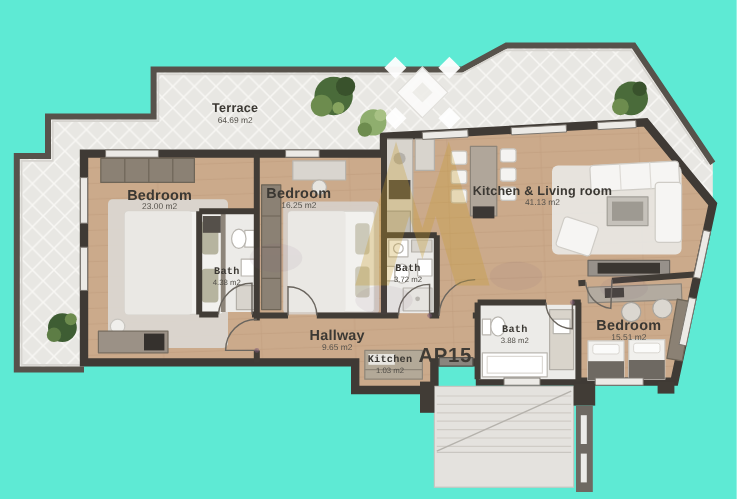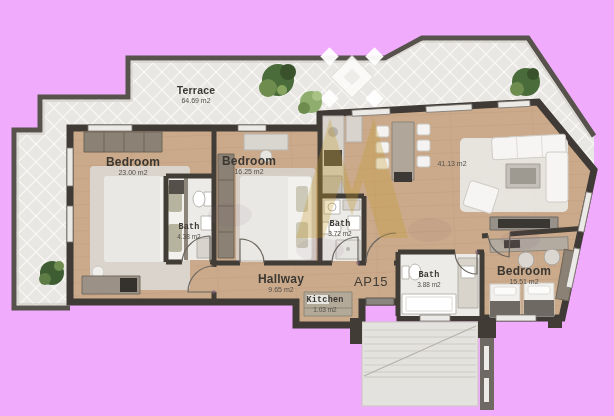--- a/index.html
+++ b/index.html
@@ -1,27 +1,27 @@
 <!DOCTYPE html>
 <html><head>
 <meta charset="utf-8">
 <style>
   html,body{margin:0;padding:0;background:#ffffff;}
-  .stage{position:relative;width:614px;height:416px;background:#f0abfc;overflow:hidden;
+  .stage{position:relative;width:614px;height:416px;background:#5eead4;overflow:hidden;
          font-family:"Liberation Sans",sans-serif;}
   .stage svg{position:absolute;left:0;top:0;}
   .lbl{position:absolute;transform:translate(-50%,-50%);text-align:center;line-height:1.12;
        color:#3b3833;white-space:nowrap;z-index:5;}
   .lbl .n{display:block;font-weight:bold;font-size:12px;letter-spacing:.2px;}
   .lbl .a{display:block;font-size:7px;color:#53504a;}
   .lbl.big .n{font-size:10.5px;}
   .lbl.sm .n{font-size:8.5px;font-family:Liberation Mono, monospace;}
   .lbl.sm .a{font-size:6.5px;}
-  .unit{position:absolute;transform:translate(-50%,-50%);font-weight:normal;font-size:13px;
-        letter-spacing:.5px;color:#3f3b35;z-index:5;}
+  .unit{position:absolute;transform:translate(-50%,-50%);font-weight:bold;font-size:17px;
+        letter-spacing:.5px;color:#3f3b35;z-index:5;margin-top:16px;}
 </style>
 </head>
 <body>
 
 <div class="stage">
 
 <svg width="614" height="416" viewBox="0 0 614 416">
   <defs>
     <pattern id="tiles" width="18" height="18" patternUnits="userSpaceOnUse">
       <rect width="18" height="18" fill="#e8e7e3"></rect>
@@ -286,20 +286,21 @@
 </div>
 <div class="lbl sm" style="left:189px;top:231px">
   <span class="n">Bath</span>
   <span class="a">4.38 m2</span>
 </div>
 <div class="lbl sm" style="left:340px;top:228px">
   <span class="n">Bath</span>
   <span class="a">3.72 m2</span>
 </div>
 <div class="lbl big" style="left:452px;top:164px">
+  <span class="n">Kitchen &amp; Living room</span>
   <span class="a">41.13 m2</span>
 </div>
 <div class="lbl" style="left:281px;top:284px">
   <span class="n">Hallway</span>
   <span class="a">9.65 m2</span>
 </div>
 <div class="lbl sm" style="left:325px;top:304px">
   <span class="n">Kitchen</span>
   <span class="a">1.03 m2</span>
 </div>

